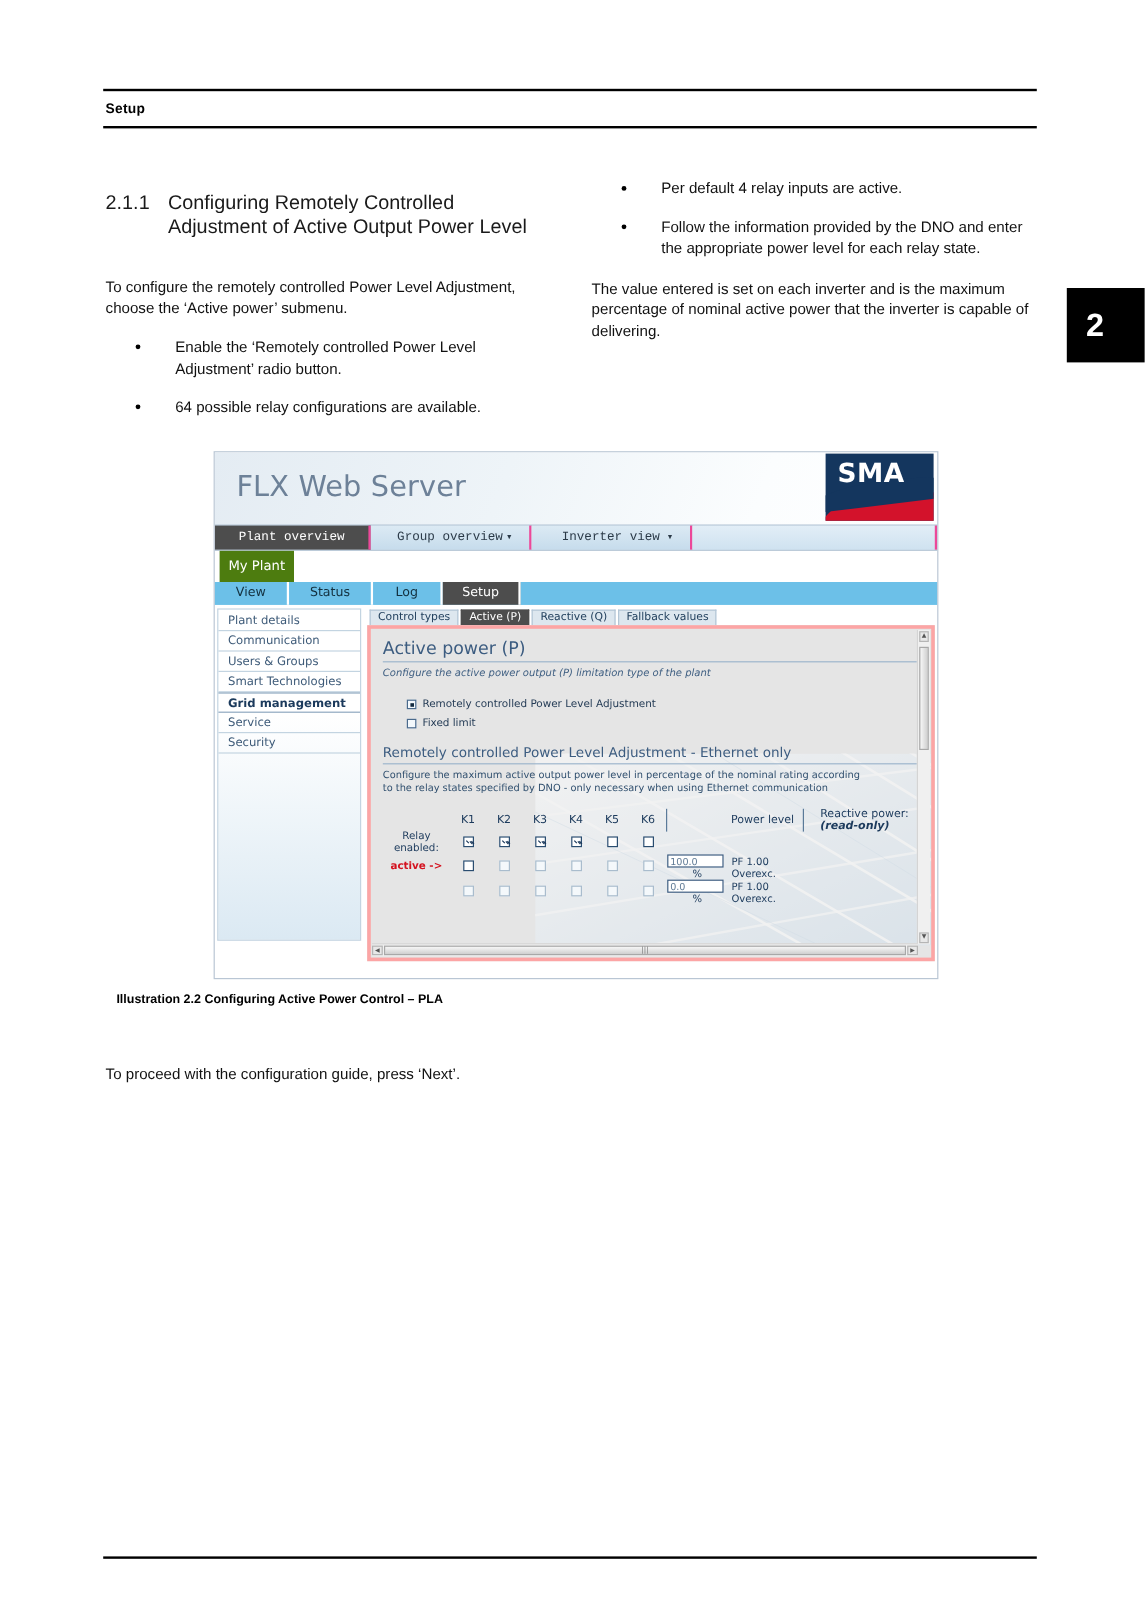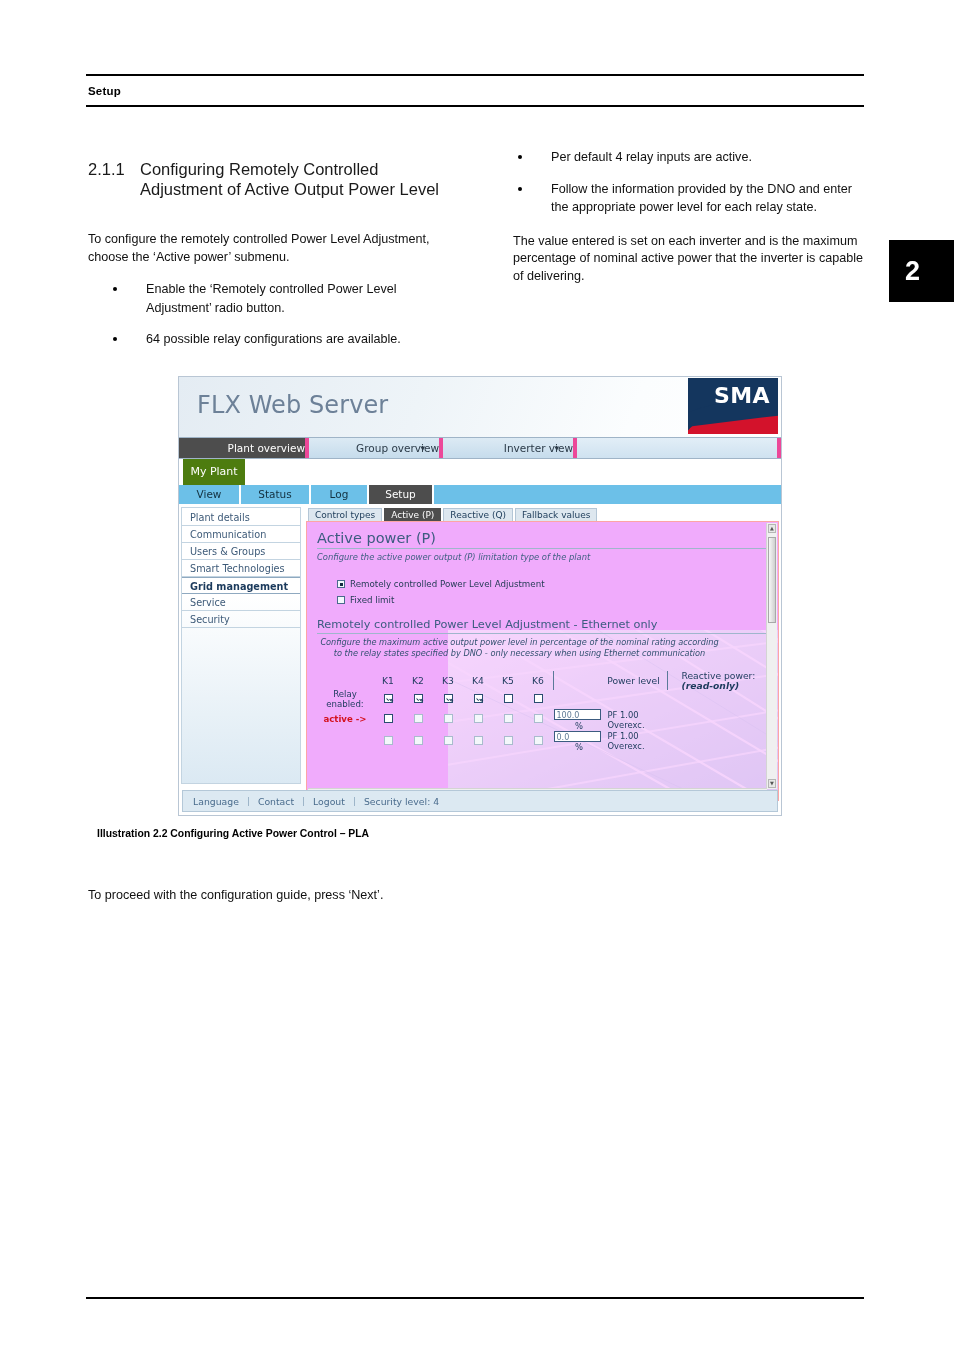--- a/index.html
+++ b/index.html
@@ -124,21 +124,20 @@
     position: absolute;
     left: 25px;
     top: 7px;
     width: 4px;
     height: 4px;
     border-radius: 50%;
     background: #000;
   }
   .after-bullets {
     margin-top: 16px;
-    margin-left: 20px;
   }
 
   
   .shot {
     position: absolute;
     left: 178px;
     top: 376px;
     width: 604px;
     height: 440px;
     border: 1px solid #b9c6d4;
@@ -167,21 +166,21 @@
     position: absolute;
     right: 3px;
     top: 1px;
     width: 90px;
     height: 56px;
     background: #14365e;
     overflow: hidden;
   }
   .sma-logo .sma-text {
     position: absolute;
-    left: 26px;
+    left: 10px;
     top: 5px;
     color: #ffffff;
     font-size: 22px;
     font-weight: bold;
     letter-spacing: 0.4px;
   }
   .sma-logo .sma-swoosh {
     position: absolute;
     left: -14px;
     bottom: -30px;
@@ -208,25 +207,26 @@
     height: 20px;
     background: #dbe7f0;
     border-top: 1px solid #9fb4c7;
     border-bottom: 1px solid #9fb4c7;
   }
   .nav-main .nav-item {
     height: 20px;
     line-height: 20px;
     font-size: 10.5px;
     color: #2b3a48;
-    text-align: right;
+    text-align: center;
     background: linear-gradient(#dceaf4, #c6dcec);
-    border-right: 4px solid #ec4899;
-    position: relative;
-    box-sizing: border-box;
+    border-right: 2px solid #ec4899;
+    position: relative;
+    box-sizing: border-box;
+    font-family: Liberation Mono, monospace;
   }
   .nav-main .nav-item.active {
     background: #4d4d4d;
     color: #ffffff;
   }
   .nav-main .nav-item.w1 { width: 130px; }
   .nav-main .nav-item.w2 { width: 134px; }
   .nav-main .nav-item.w3 { width: 134px; }
   .nav-main .nav-item.filler { flex: 1 1 auto; background: linear-gradient(#e2eef7, #cfe2f0); }
   .caret {
@@ -342,22 +342,22 @@
   }
   .tabstrip .tab.active {
     background: #4d4d4d;
     color: #ffffff;
     border-color: #4d4d4d;
   }
 
   .panel {
     position: relative;
     height: 280px;
-    border: 1px solid #fca5a5;
-    background: #f0abfc;
+    border: 3px solid #fca5a5;
+    background: #e5e5e5;
     box-sizing: border-box;
     overflow: hidden;
   }
   .panel-watermark {
     position: absolute;
     right: 0;
     bottom: 10px;
     width: 330px;
     height: 160px;
     opacity: 0.5;
@@ -412,26 +412,24 @@
   }
   .h-mid {
     margin-top: 13px;
     font-size: 11.3px;
     color: #3c5c80;
     border-bottom: 1px solid #9fb6cc;
     padding-bottom: 2px;
   }
   .p-italic {
     font-size: 8.2px;
-    font-style: italic;
     color: #31506f;
     line-height: 10.5px;
     margin-top: 3px;
     width: 405px;
-    text-align: center;
   }
 
   
   .relay-table {
     margin-top: 13px;
     position: relative;
     font-size: 8.6px;
     color: #1c3a5c;
   }
   .relay-table table {
@@ -858,25 +856,16 @@
         </div>
         <div class="hscroll">
           <div class="arrow left">◀</div>
           <div class="thumb">|||</div>
           <div class="arrow right">▶</div>
         </div>
       </div>
     </div>
   </div>
 
-  <div class="shot-footer">
-    <span class="fitem">Language</span>
-    <span class="fdiv"></span>
-    <span class="fitem">Contact</span>
-    <span class="fdiv"></span>
-    <span class="fitem">Logout</span>
-    <span class="fdiv"></span>
-    <span class="fitem">Security level: 4</span>
-  </div>
 </div>
 
 <div class="caption">Illustration 2.2 Configuring Active Power Control – PLA</div>
 <div class="trailing">To proceed with the configuration guide, press ‘Next’.</div>
 
 </body></html>

